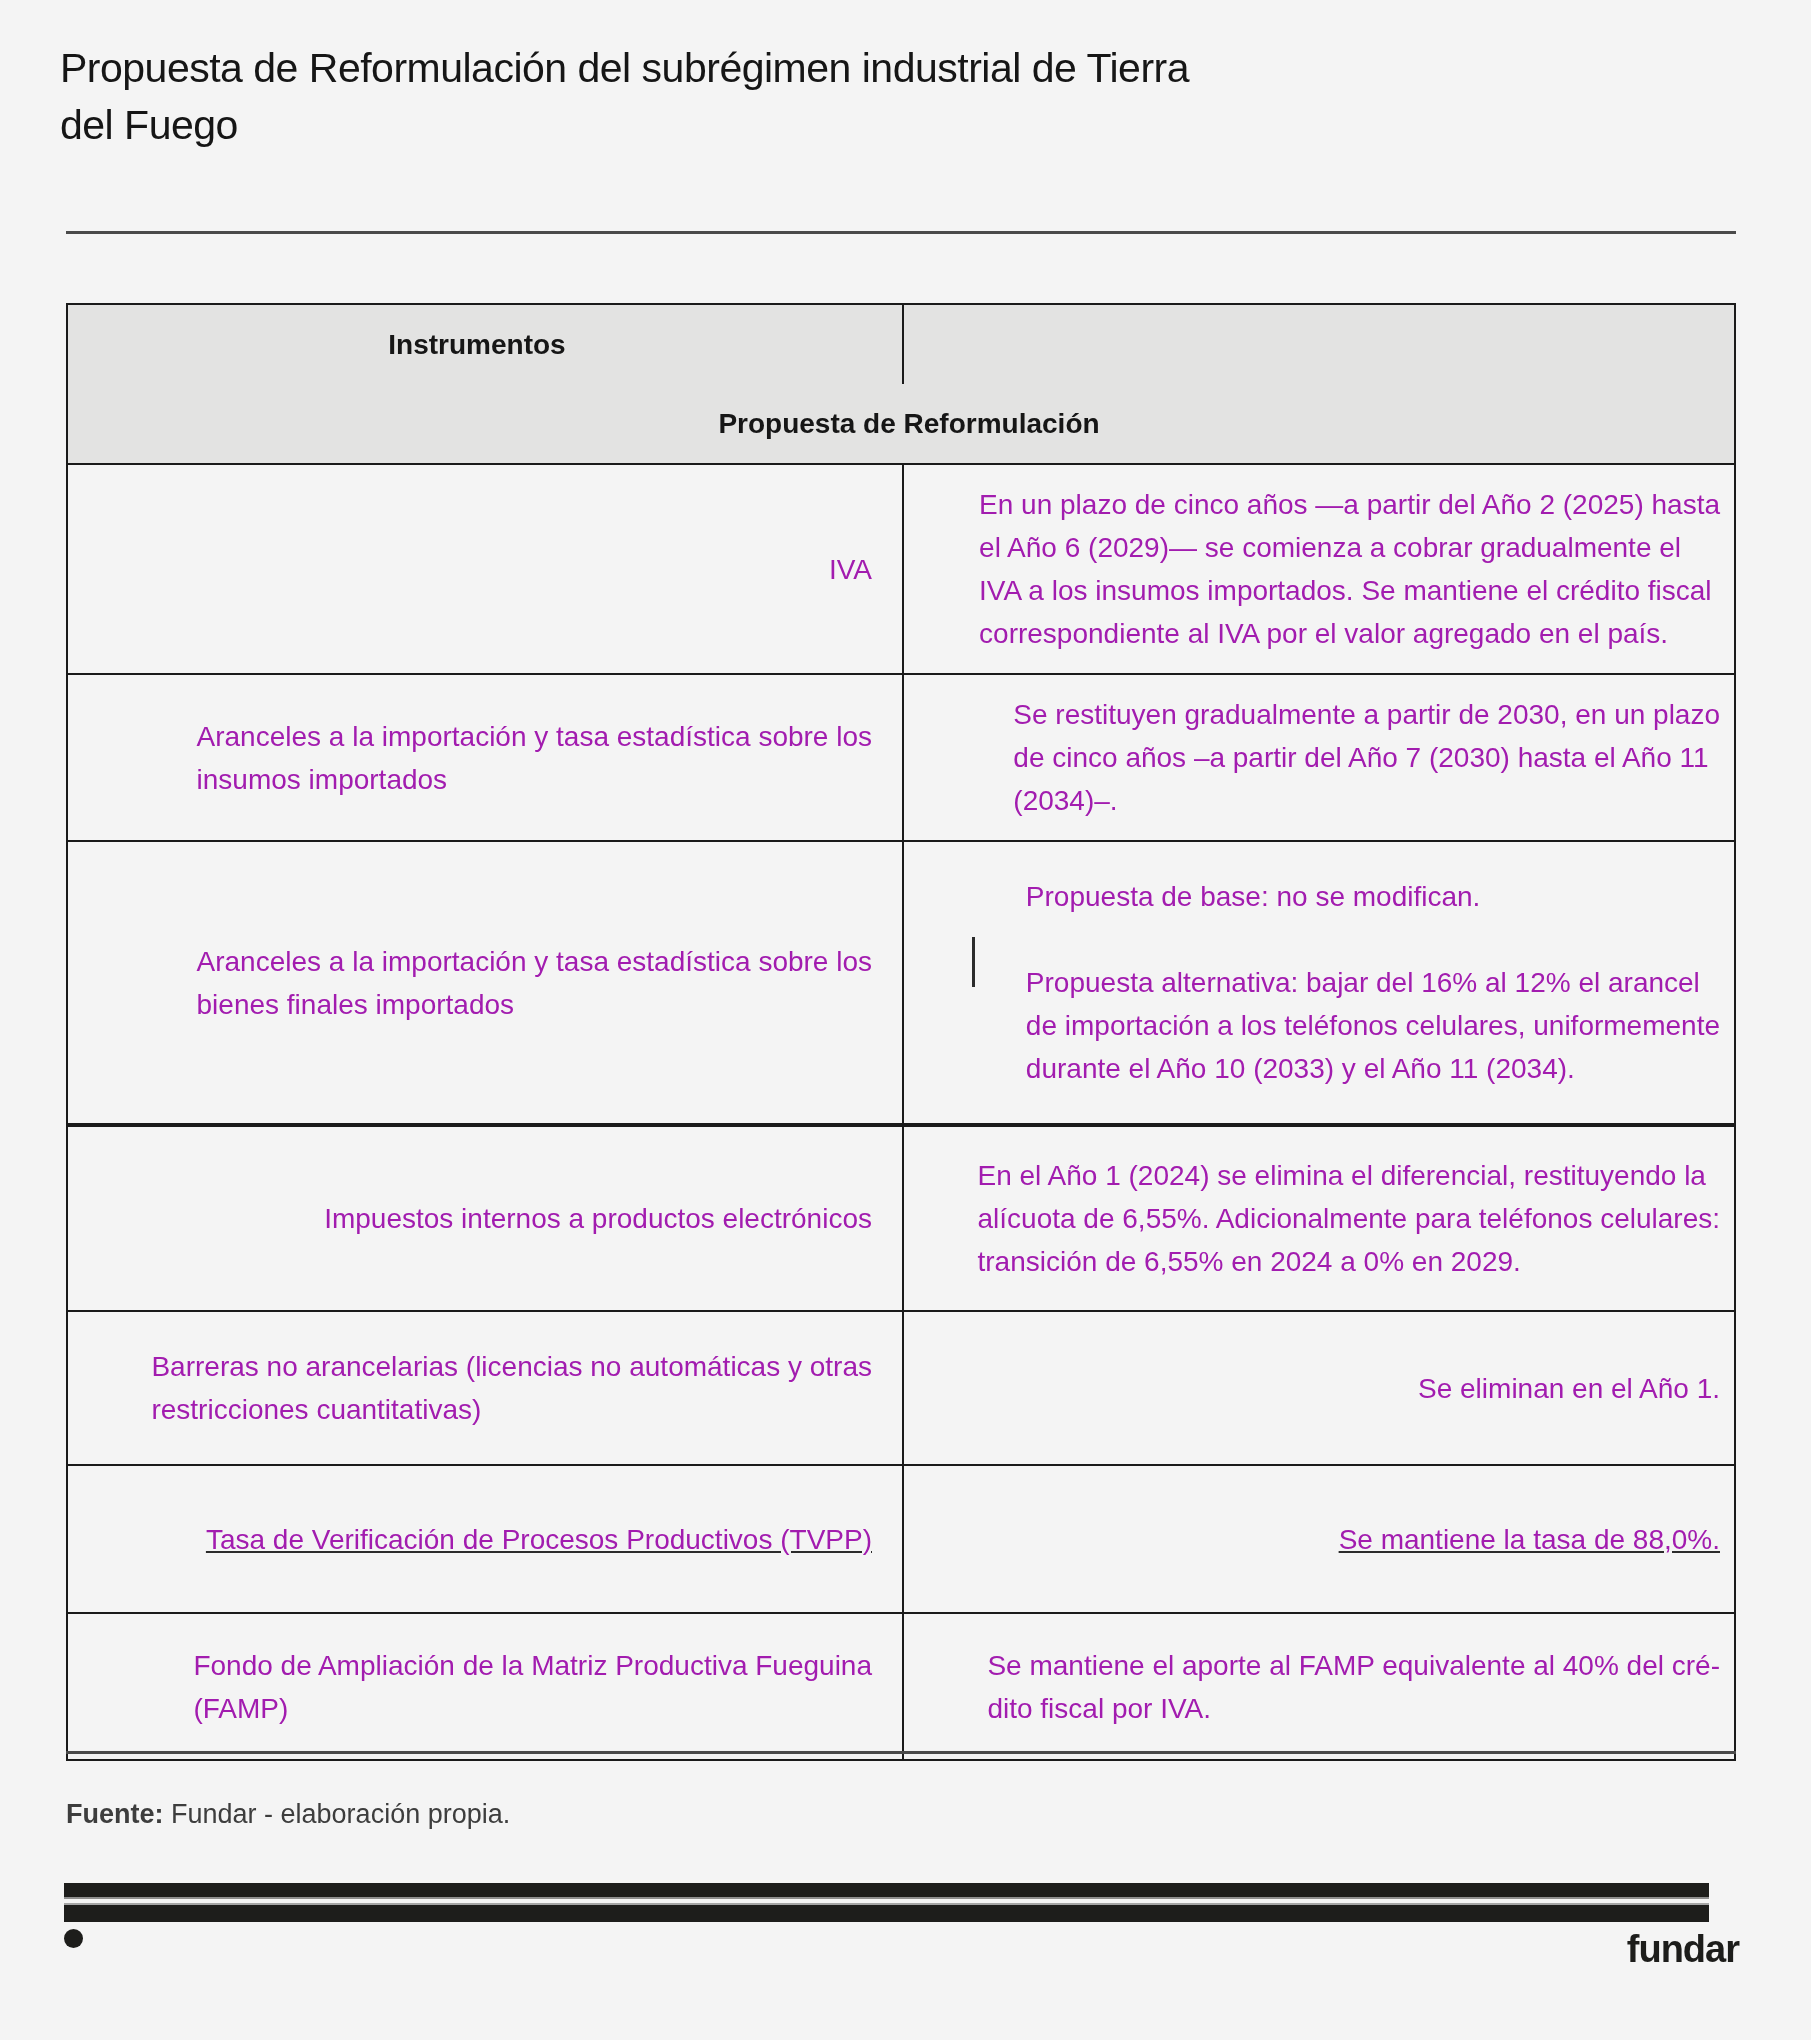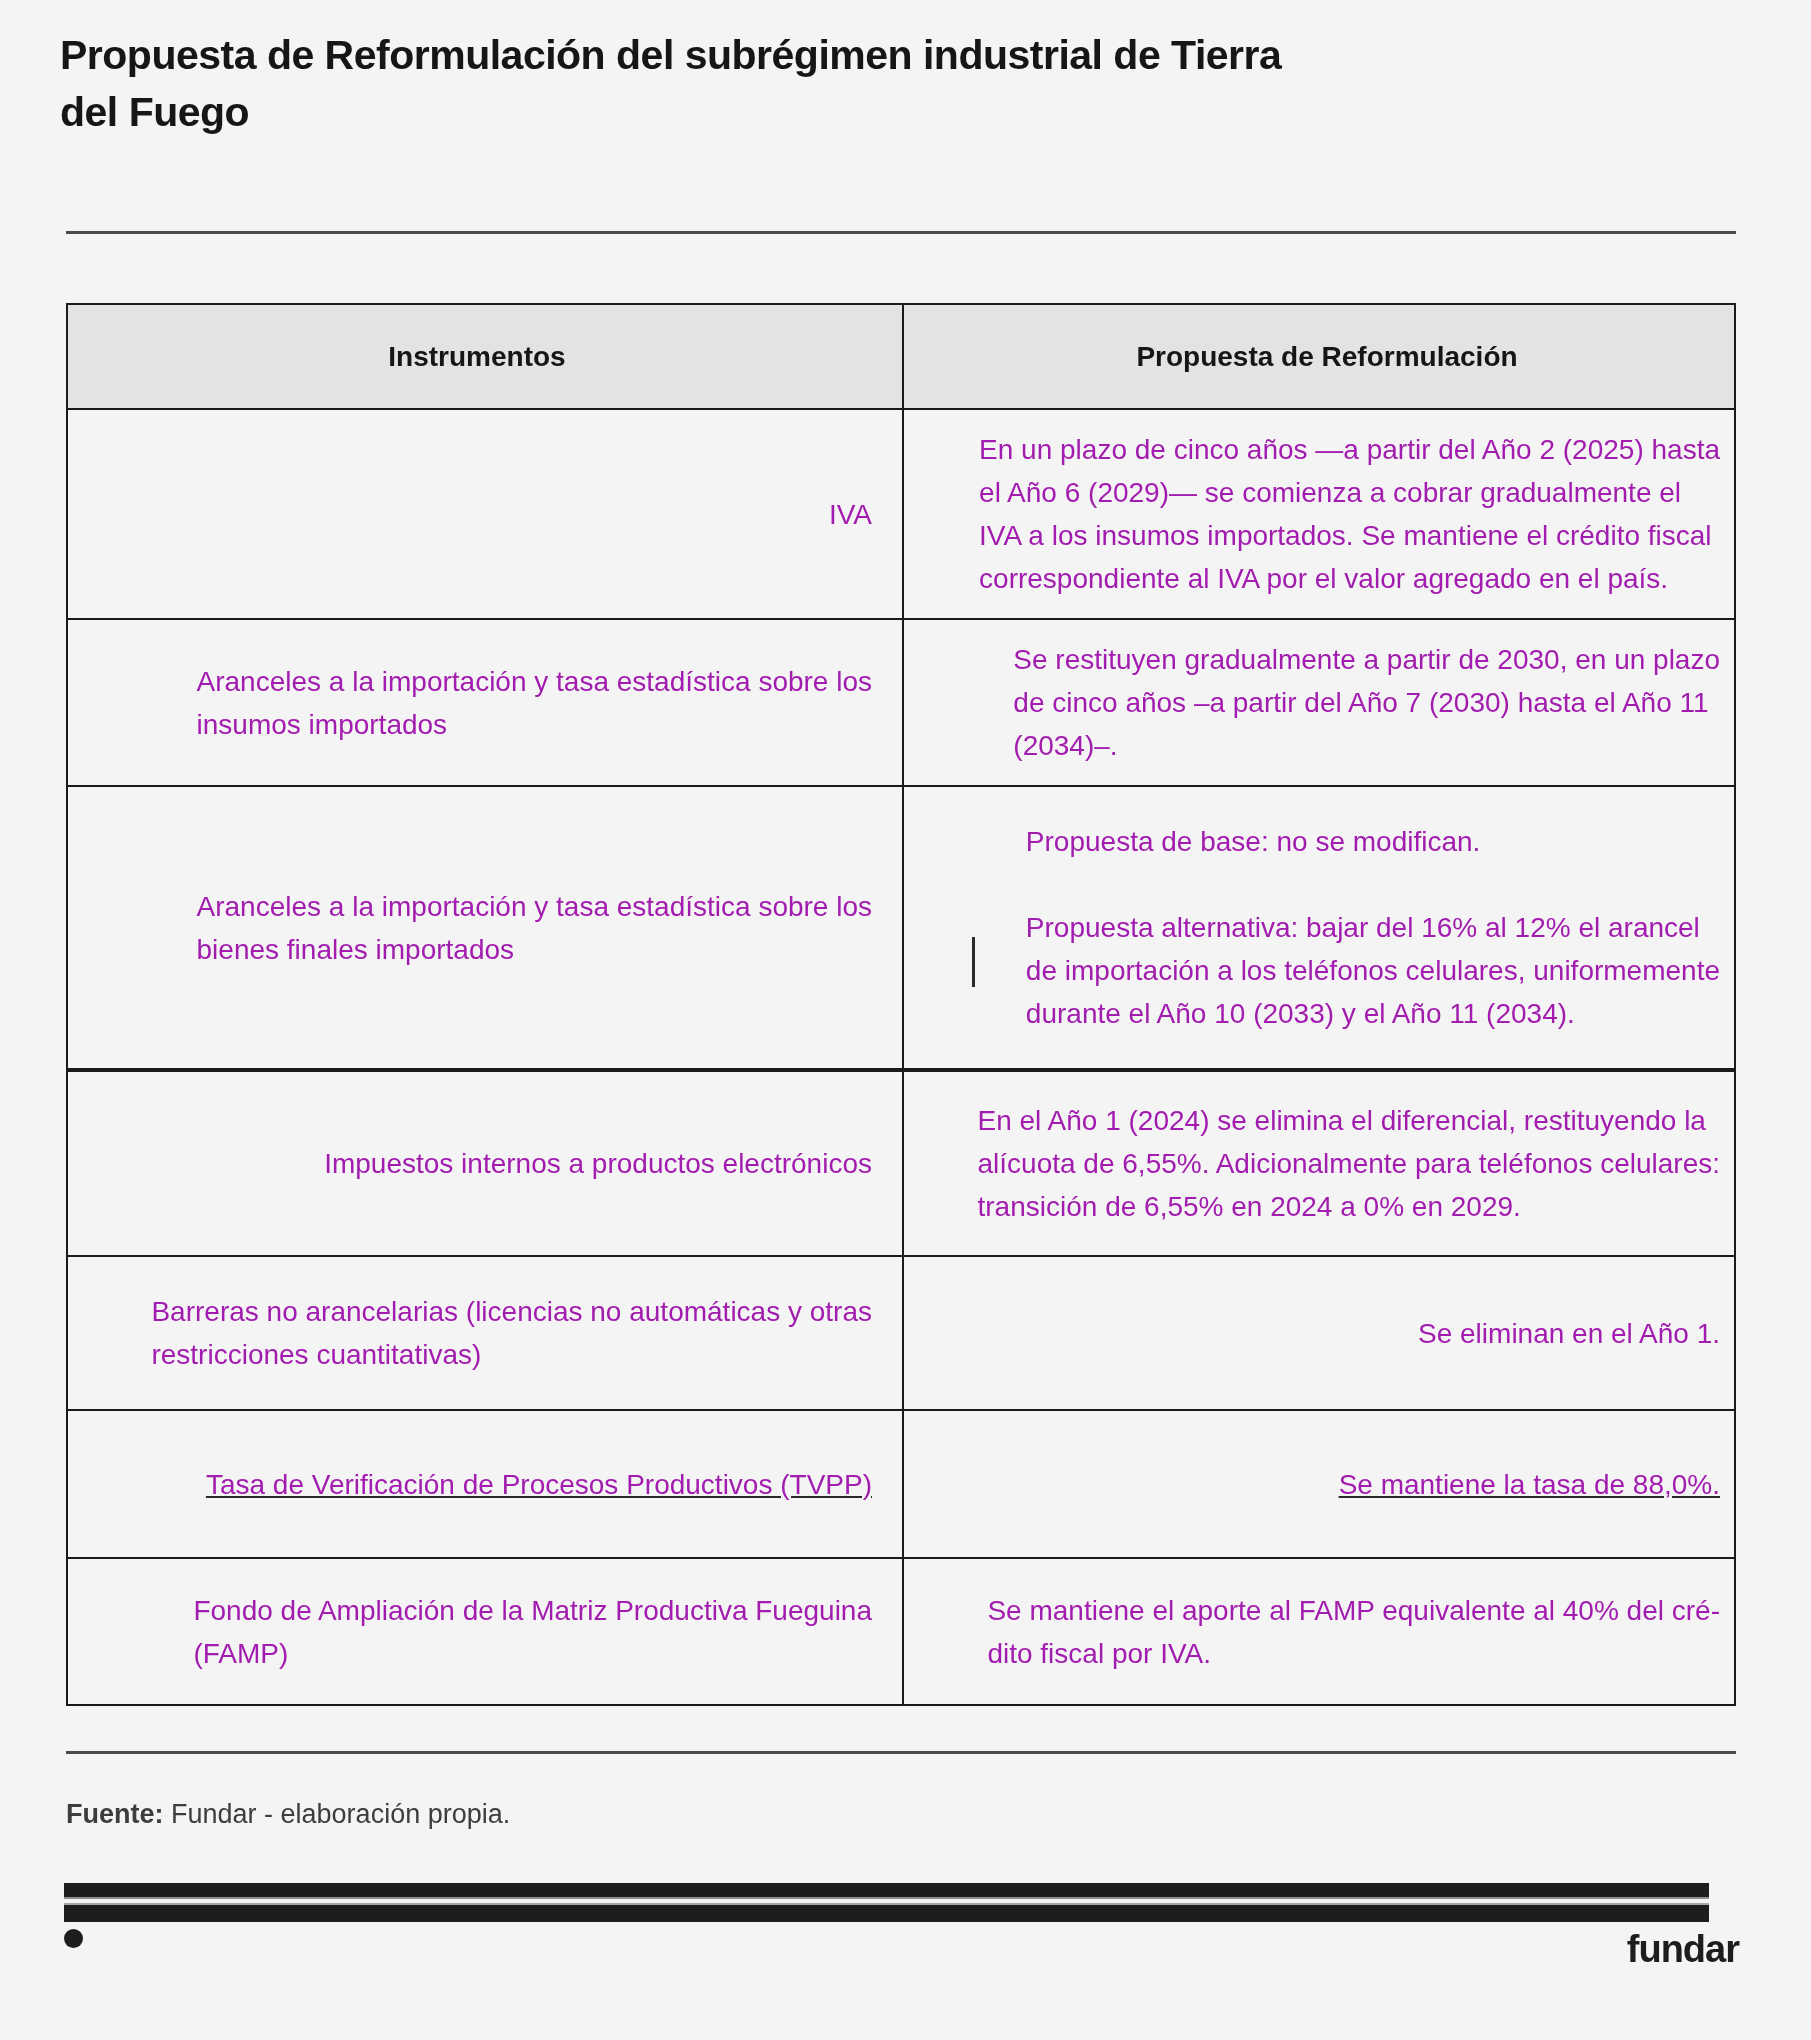--- a/index.html
+++ b/index.html
@@ -7,25 +7,25 @@
     position: relative;
     width: 1812px;
     height: 2041px;
     font-family: "Liberation Sans", sans-serif;
     color: #2b2b2b;
   }
 
   .title {
     position: absolute;
     left: 60px;
-    top: 27px;
+    top: 40px;
     width: 1612px;
     font-size: 41px;
     line-height: 57px;
-    font-weight: 700;
+    font-weight: 400;
     letter-spacing: -0.5px;
     color: #161616;
     white-space: pre-line;
   }
 
   .rule {
     position: absolute;
     left: 66px;
     width: 1670px;
     height: 3px;
@@ -37,21 +37,21 @@
   .doc-table {
     position: absolute;
     left: 66px;
     top: 303px;
     width: 1670px;
     border: 2px solid #1a1a1a;
     box-sizing: border-box;
     background: #f4f4f4;
   }
   .t-row { display: flex; border-top: 2px solid #1a1a1a; }
-  .t-row:first-child { border-top: none; }
+  .t-row:first-child { border-top: none; flex-direction: column; }
   .t-row.thick { border-top-width: 4px; }
 
   .cell {
     box-sizing: border-box;
     display: flex;
     align-items: center;
     font-size: 28px;
     line-height: 43px;
     color: #a21caf;
     justify-content: flex-end;

